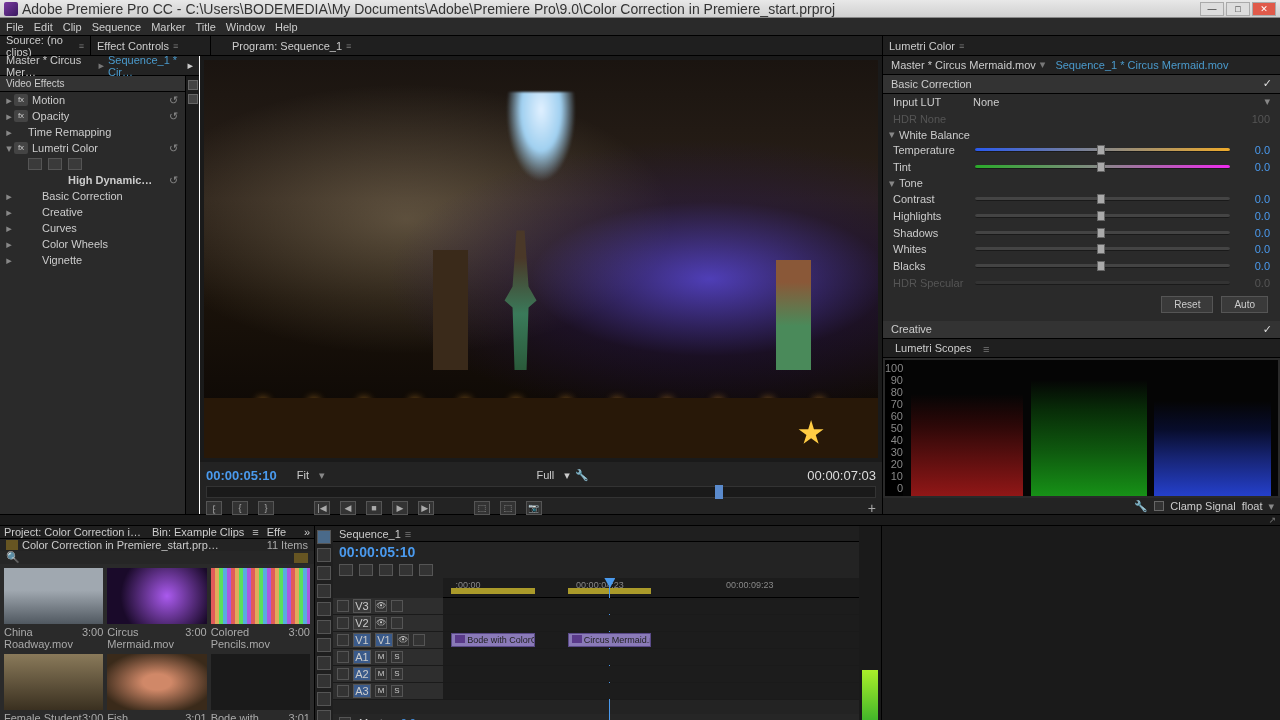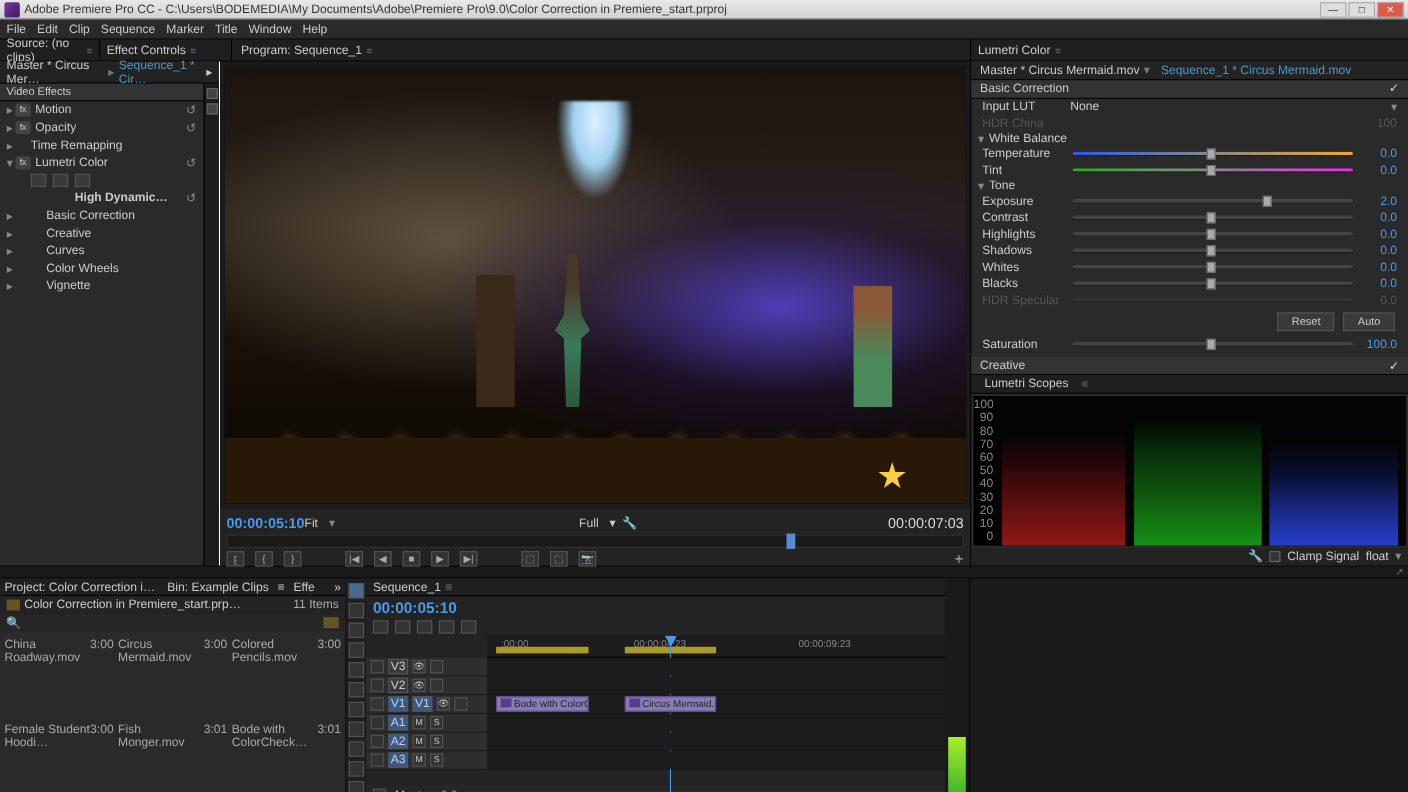--- a/index.html
+++ b/index.html
@@ -1,21 +1,21 @@
 <!DOCTYPE html>
 <html><head>
 <meta charset="utf-8">
 <style>
 * { margin: 0; padding: 0; box-sizing: border-box; font-family: "Segoe UI", Tahoma, sans-serif; font-size: 11px; }
 body { background: #1a1a1a; color: #ccc; width: 1280px; height: 720px; overflow: hidden; }
 
 
 .titlebar { height: 18px; background: linear-gradient(#e8e8e8,#d0d0d0); display: flex; align-items: center; padding: 0 4px; color: #333; border-bottom: 1px solid #888; }
 .titlebar .app-icon { width: 14px; height: 14px; background: linear-gradient(135deg,#7a3aa0,#3a1a60); border-radius: 2px; margin-right: 4px; }
-.titlebar .title { flex: 1; font-size: 11px; }
+.titlebar .title { flex: 1; font-size: 14px; }
 .win-btns { display: flex; gap: 2px; }
 .win-btn { width: 24px; height: 14px; background: #ddd; border: 1px solid #aaa; display: flex; align-items: center; justify-content: center; font-size: 9px; color: #222; }
 .win-btn.close { background: #e05a4a; color: #fff; }
 
 
 .menubar { height: 18px; background: #2a2a2a; display: flex; align-items: center; padding: 0 6px; gap: 10px; color: #ccc; border-bottom: 1px solid #000; }
 .menubar span { font-size: 11px; }
 
 
 .panel-tabs { height: 20px; background: #1f1f1f; display: flex; align-items: center; padding: 0 6px; border-bottom: 1px solid #000; }
@@ -64,21 +64,21 @@
 
 .lights { position: absolute; bottom: 10%; left: 5%; right: 5%; height: 30px; display: flex; justify-content: space-around; }
 .lights span { width: 8px; height: 8px; background: #ffcc66; border-radius: 50%; box-shadow: 0 0 10px #ffaa33; align-self: center; }
 .bottom-area { position: absolute; bottom: 0; left: 0; right: 0; height: 15%; background: #281808; }
 .star { position: absolute; bottom: 3%; right: 8%; width: 26px; height: 26px; background: #ffcc44; clip-path: polygon(50% 0, 61% 35%, 98% 35%, 68% 57%, 79% 91%, 50% 70%, 21% 91%, 32% 57%, 2% 35%, 39% 35%); }
 
 .prog-controls { height: 52px; background: #232323; padding: 4px 6px; }
 .prog-tc-row { display: flex; align-items: center; height: 18px; }
 .tc-blue { color: #4a9aee; font-size: 13px; font-weight: 600; }
 .tc-white { color: #ddd; font-size: 13px; margin-left: auto; }
-.fit-sel { font-size: 10px; color: #ccc; }
+.fit-sel { margin-left: 20px; font-size: 10px; color: #ccc; }
 .fit-sel .chev { margin-left: 10px; color: #888; }
 .full-sel { margin-left: auto; font-size: 10px; }
 .wrench { margin: 0 6px; }
 .prog-scrubber { height: 12px; background: #1a1a1a; margin: 2px 0; position: relative; border: 1px solid #333; }
 .scrub-marker { position: absolute; top: -2px; bottom: -2px; width: 8px; background: #5a8acc; left: 76%; }
 .prog-btns { display: flex; justify-content: center; gap: 10px; height: 16px; align-items: center; }
 .trans-btn { width: 16px; height: 14px; background: #333; border: 1px solid #555; display: flex; align-items: center; justify-content: center; font-size: 9px; color: #aaa; }
 .add-btn { margin-left: auto; font-size: 14px; color: #aaa; }
 
 
@@ -117,21 +117,21 @@
 
 
 .project-panel { width: 315px; background: #2a2a2a; border-right: 1px solid #000; display: flex; flex-direction: column; }
 .proj-tabs { height: 16px; display: flex; align-items: center; padding: 0 4px; background: #1f1f1f; border-bottom: 1px solid #000; font-size: 10px; gap: 8px; }
 .proj-path { height: 16px; display: flex; align-items: center; padding: 0 6px; font-size: 10px; background: #232323; }
 .proj-path .count { margin-left: auto; color: #aaa; }
 .proj-search { height: 16px; display: flex; align-items: center; padding: 0 6px; background: #262626; }
 .proj-search .sicon { width: 12px; color: #888; }
 .proj-search .folder { margin-left: auto; width: 14px; height: 10px; background: #665522; }
 .proj-bins { flex: 1; padding: 4px; display: grid; grid-template-columns: repeat(3, 1fr); gap: 4px; }
-.clip-thumb { display: flex; }
+.clip-thumb { display: flex; flex-direction: column; }
 .clip-img { height: 56px; background: #333; position: relative; overflow: hidden; }
 .clip-img.street { background: linear-gradient(#a0a8b0 40%, #505860 100%); }
 .clip-img.mermaid { background: radial-gradient(circle at 60% 50%, #aa5aee 0%, #1a0a2a 70%); }
 .clip-img.pencils { background: repeating-linear-gradient(90deg,#e05a5a 0 4px,#e0aa5a 4px 8px,#5ae05a 8px 12px,#5aaae0 12px 16px,#aa5ae0 16px 20px); }
 .clip-img.hoody { background: linear-gradient(#8a7a5a,#3a3020); }
 .clip-img.fish { background: radial-gradient(ellipse,#d08868 20%,#3a2a1a 80%); }
 .clip-img.color { background: #1a1a1a; }
 .clip-label { display: flex; justify-content: space-between; font-size: 9px; color: #aaa; padding-top: 2px; }
 
 .timeline { flex: 1; background: #232323; border-right: 1px solid #000; display: flex; }
@@ -159,21 +159,21 @@
 .track-head .tbtn { width: 12px; height: 12px; background: #333; border: 1px solid #555; font-size: 8px; text-align: center; line-height: 10px; }
 .track-body { flex: 1; background: #1c1c1c; position: relative; }
 .clip { position: absolute; top: 1px; bottom: 1px; background: #8a7ab8; border: 1px solid #5a4a88; font-size: 9px; color: #222; padding: 1px 3px; overflow: hidden; white-space: nowrap; }
 .clip .fx-icon { display: inline-block; width: 10px; height: 8px; background: #5a3a8a; margin-right: 2px; }
 .master-row { height: 18px; display: flex; align-items: center; padding: 0 6px; gap: 8px; font-size: 9px; background: #262626; }
 
 .audio-meter { width: 22px; background: #1a1a1a; position: relative; }
 .audio-meter .bar { position: absolute; bottom: 0; left: 3px; right: 3px; height: 30%; background: linear-gradient(0deg,#2aaa2a,#aaee2a); }
 .src-tab-row { height: 20px; background: #1f1f1f; display: flex; border-bottom: 1px solid #000; }
 .src-tab-row .left { width: 90px; padding: 0 6px; display: flex; align-items: center; font-size: 10px; }
-.src-tab-row .right { flex: 1; display: flex; align-items: center; padding: 0 8px; font-size: 10px; border-left: 1px solid #000; }
+.src-tab-row .right { flex: 1; display: flex; align-items: center; padding: 0 21px; font-size: 10px; border-left: 1px solid #000; }
 .src-tab-row .menu-icon { margin-left: 4px; color: #777; font-size: 9px; }
 
 
 .thin-bar { height: 12px; background: #1a1a1a; border-top: 1px solid #000; border-bottom: 1px solid #000; display: flex; align-items: center; padding: 0 4px; }
 .thin-bar .arrow { font-size: 9px; color: #777; margin-left: auto; }
 </style>
 </head>
 <body>
 
 <div class="titlebar">
@@ -352,21 +352,21 @@
     <div class="lum-section-head">
       <span>Basic Correction</span>
       <span class="check">✓</span>
     </div>
     <div class="lum-row">
       <span class="label">Input LUT</span>
       <span class="select-val">None</span>
       <span class="chev">▾</span>
     </div>
     <div class="lum-row dim">
-      <span class="label">HDR China</span>
+      <span class="label">HDR None</span>
       <span style="flex:1"></span>
       <span>100</span>
     </div>
     <div class="lum-group-head">
         <span class="tw">▾</span>
         <span>White Balance</span>
       </div>
     <div class="slider-row">
         <span class="label">Temperature</span>
         <div class="track temp">
@@ -379,27 +379,20 @@
         <div class="track tint">
           <div class="thumb"></div>
         </div>
         <span class="val">0.0</span>
       </div>
     <div class="lum-group-head">
         <span class="tw">▾</span>
         <span>Tone</span>
       </div>
     <div class="slider-row">
-        <span class="label">Exposure</span>
-        <div class="track">
-          <div class="thumb" style="left:68%"></div>
-        </div>
-        <span class="val">2.0</span>
-      </div>
-    <div class="slider-row">
         <span class="label">Contrast</span>
         <div class="track">
           <div class="thumb"></div>
         </div>
         <span class="val">0.0</span>
       </div>
     <div class="slider-row">
         <span class="label">Highlights</span>
         <div class="track">
           <div class="thumb"></div>
@@ -429,27 +422,20 @@
       </div>
     <div class="slider-row dim" style="color:#555;">
         <span class="label">HDR Specular</span>
         <div class="track" style="background:#333"></div>
         <span class="val" style="color:#555">0.0</span>
       </div>
     <div class="lum-btn-row">
       <button class="lum-btn">Reset</button>
       <button class="lum-btn">Auto</button>
     </div>
-    <div class="slider-row">
-        <span class="label">Saturation</span>
-        <div class="track">
-          <div class="thumb"></div>
-        </div>
-        <span class="val">100.0</span>
-      </div>
     <div class="lum-section-head" style="margin-top:4px;">
       <span>Creative</span>
       <span class="check">✓</span>
     </div>
 
     <div class="panel-tabs" style="background:#1f1f1f;text-align:right;">
       <span class="tab">Lumetri Scopes</span>
       <span class="menu-icon">≡</span>
     </div>
     <div class="scopes">

